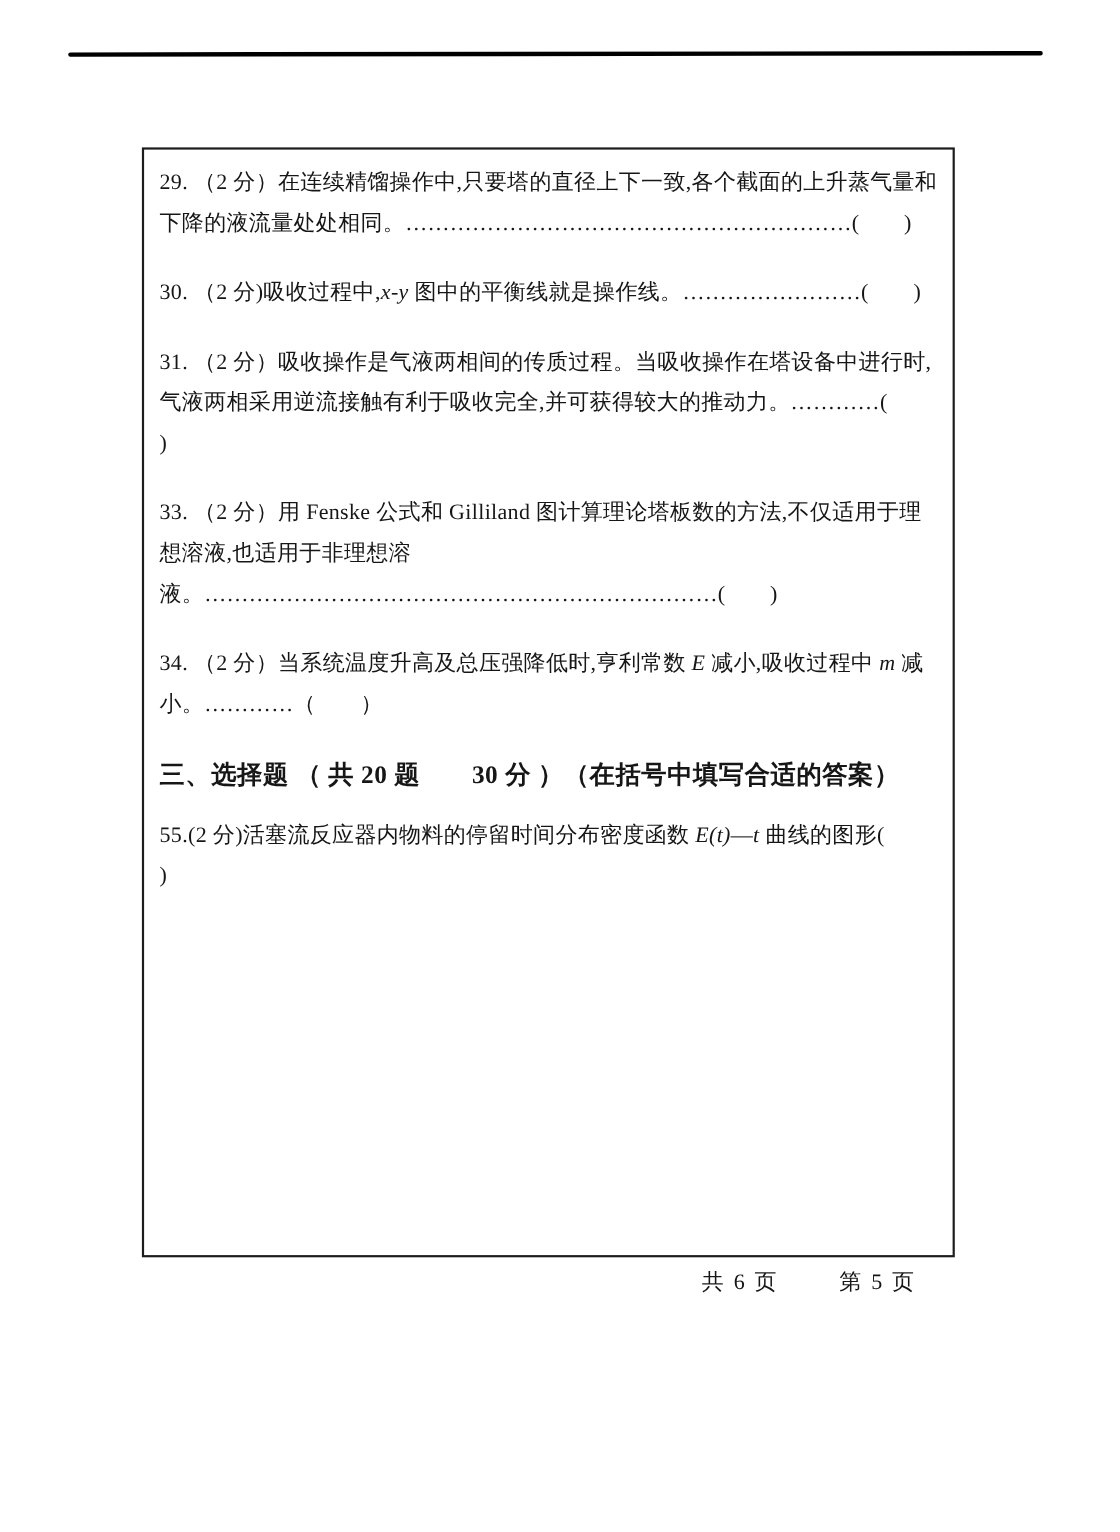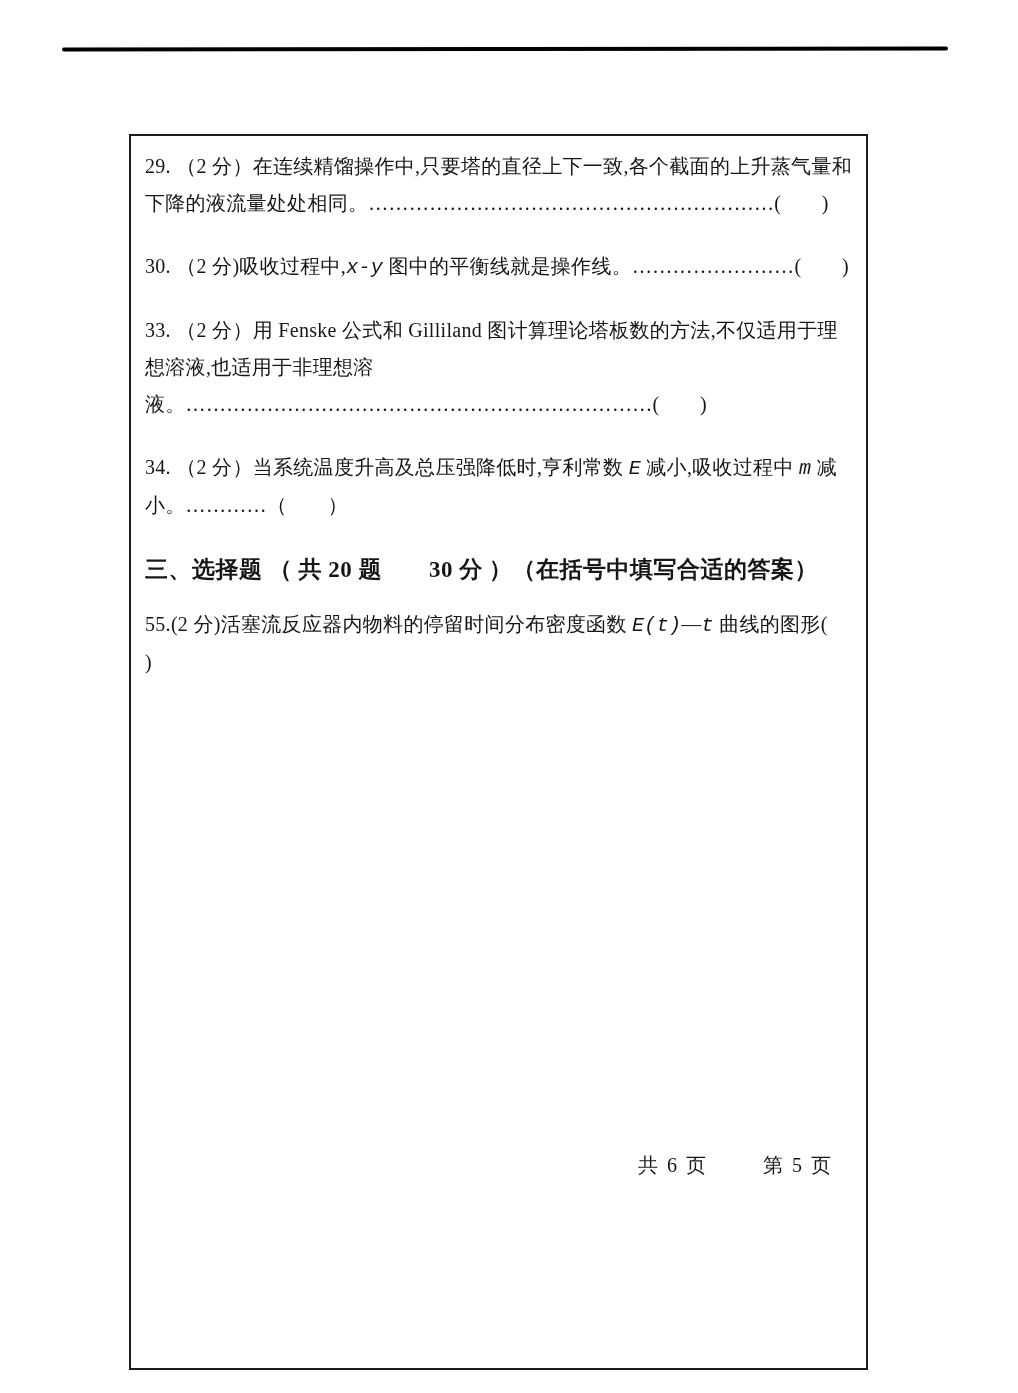--- a/index.html
+++ b/index.html
@@ -6,49 +6,50 @@
   body{
     width:1018px;height:1393px;position:relative;
     background:#ffffff;color:#161616;
     font-family:"Liberation Serif","DejaVu Serif",serif;
   }
   .scan-line{
     position:absolute;left:62px;top:47px;width:886px;height:4px;
     background:#000;transform:rotate(-0.08deg);border-radius:2px;
   }
   .exam-frame{
-    position:absolute;left:129px;top:134px;width:739px;height:1236px;
+    position:absolute;left:129px;top:134px;width:739px;height:1009px;
     border:2px solid #1c1c1c;box-sizing:border-box;
     padding:12px 14px 0 14px;overflow:hidden;
   }
   .q{
     margin:0 0 26px 0;font-size:20px;line-height:37px;
     letter-spacing:0.3px;word-break:break-all;
   }
-  .q .var{font-style:italic;font-family:Liberation Mono, monospace;}
+  .q .var{font-style:italic;font-family:Liberation Serif, serif;}
   .section-heading{
     margin:2px 0 16px 0;font-size:23px;line-height:40px;font-weight:bold;
     letter-spacing:0.5px;
   }
   .q-choice{margin-bottom:4px;}
   .footer{
     position:absolute;top:1152px;left:638px;font-size:20px;letter-spacing:2px;
   }
   .footer .pg2{margin-left:48px;}
 </style>
 </head>
 <body>
 
 <div class="scan-line"></div>
 
 <div class="exam-frame">
 
   <div id="tf-questions">
       <p class="q"><span>29. （2 分）在连续精馏操作中,只要塔的直径上下一致,各个截面的上升蒸气量和下降的液流量处处相同。……………………………………………………(　　)</span></p>
       <p class="q"><span>30. （2 分)吸收过程中,</span><span class="var">x-y</span><span> 图中的平衡线就是操作线。……………………(　　)</span></p>
+      <p class="q"><span>31. （2 分）吸收操作是气液两相间的传质过程。当吸收操作在塔设备中进行时,气液两相采用逆流接触有利于吸收完全,并可获得较大的推动力。…………(　　)</span></p>
       <p class="q"><span>33. （2 分）用 Fenske 公式和 Gilliland 图计算理论塔板数的方法,不仅适用于理想溶液,也适用于非理想溶液。……………………………………………………………(　　)</span></p>
       <p class="q"><span>34. （2 分）当系统温度升高及总压强降低时,亨利常数 </span><span class="var">E</span><span> 减小,吸收过程中 </span><span class="var">m</span><span> 减小。…………（　　）</span></p>
     </div>
 
   <div class="section-heading">三、选择题 （ 共 20 题　　30 分 ）（在括号中填写合适的答案）</div>
 
   <div id="choice-questions">
       <p class="q q-choice"><span>55.(2 分)活塞流反应器内物料的停留时间分布密度函数 </span><span class="var">E(t)</span><span>—</span><span class="var">t</span><span> 曲线的图形(　　　)</span></p>
     </div>
 

